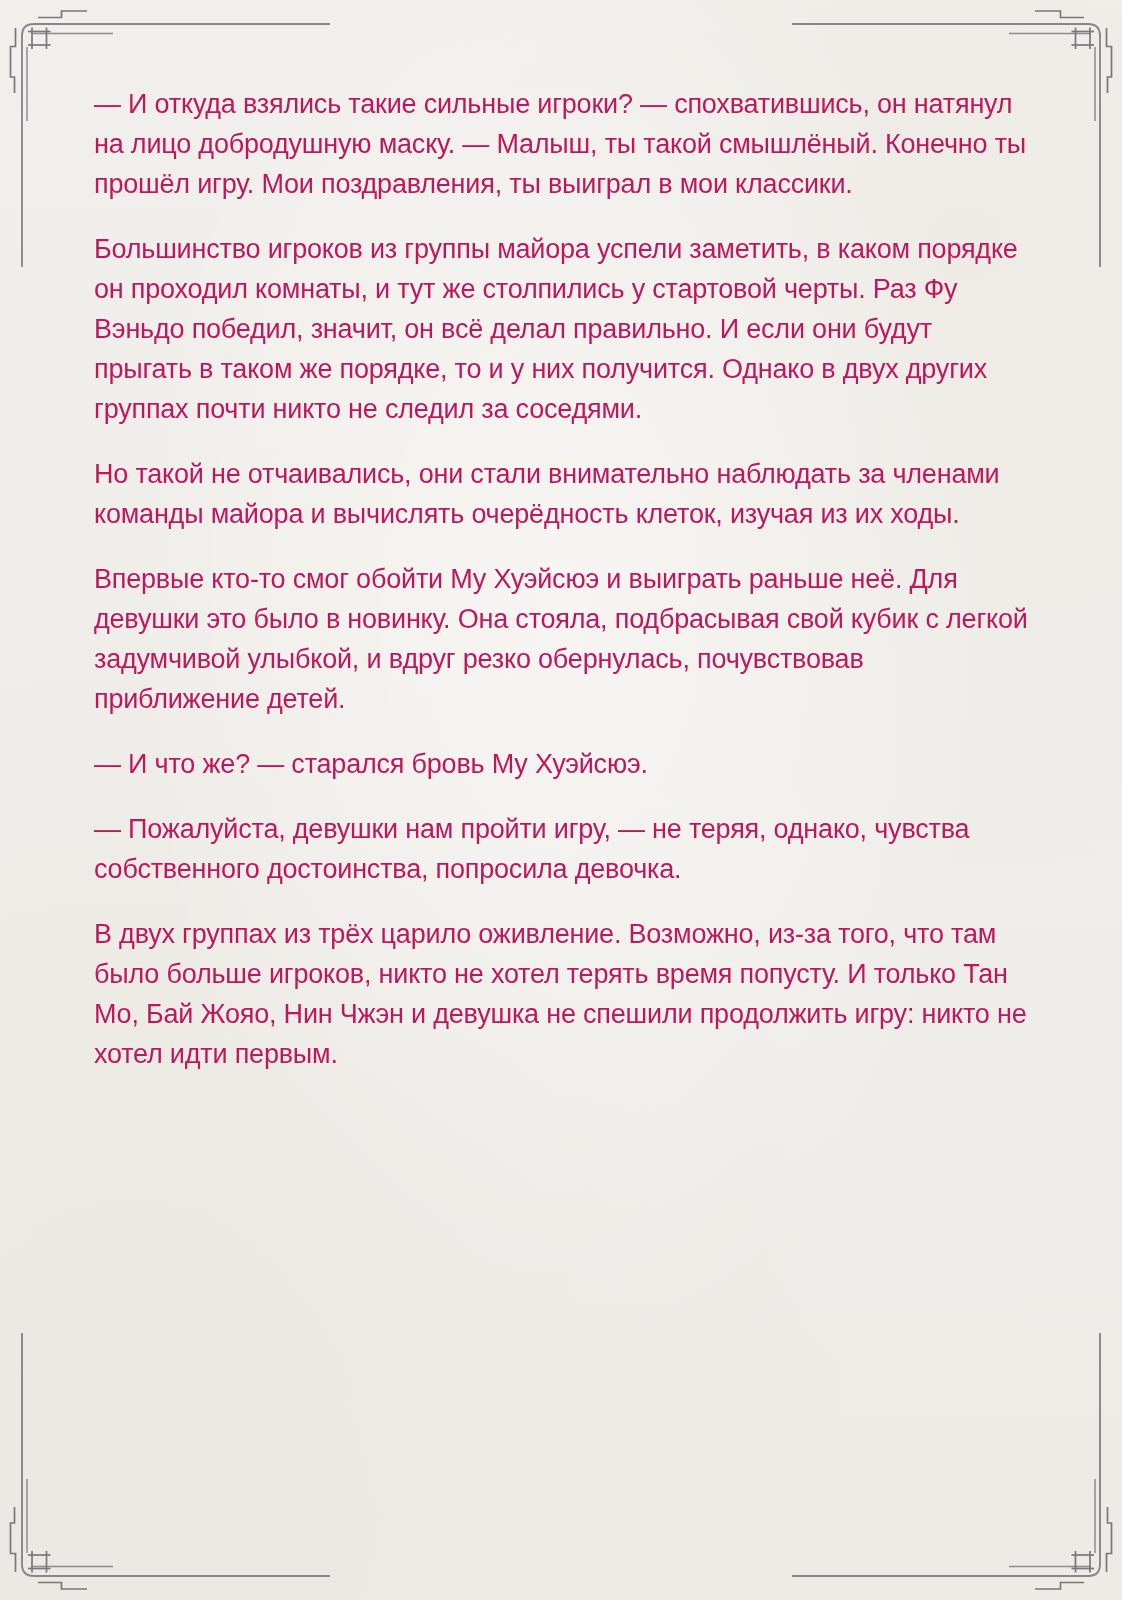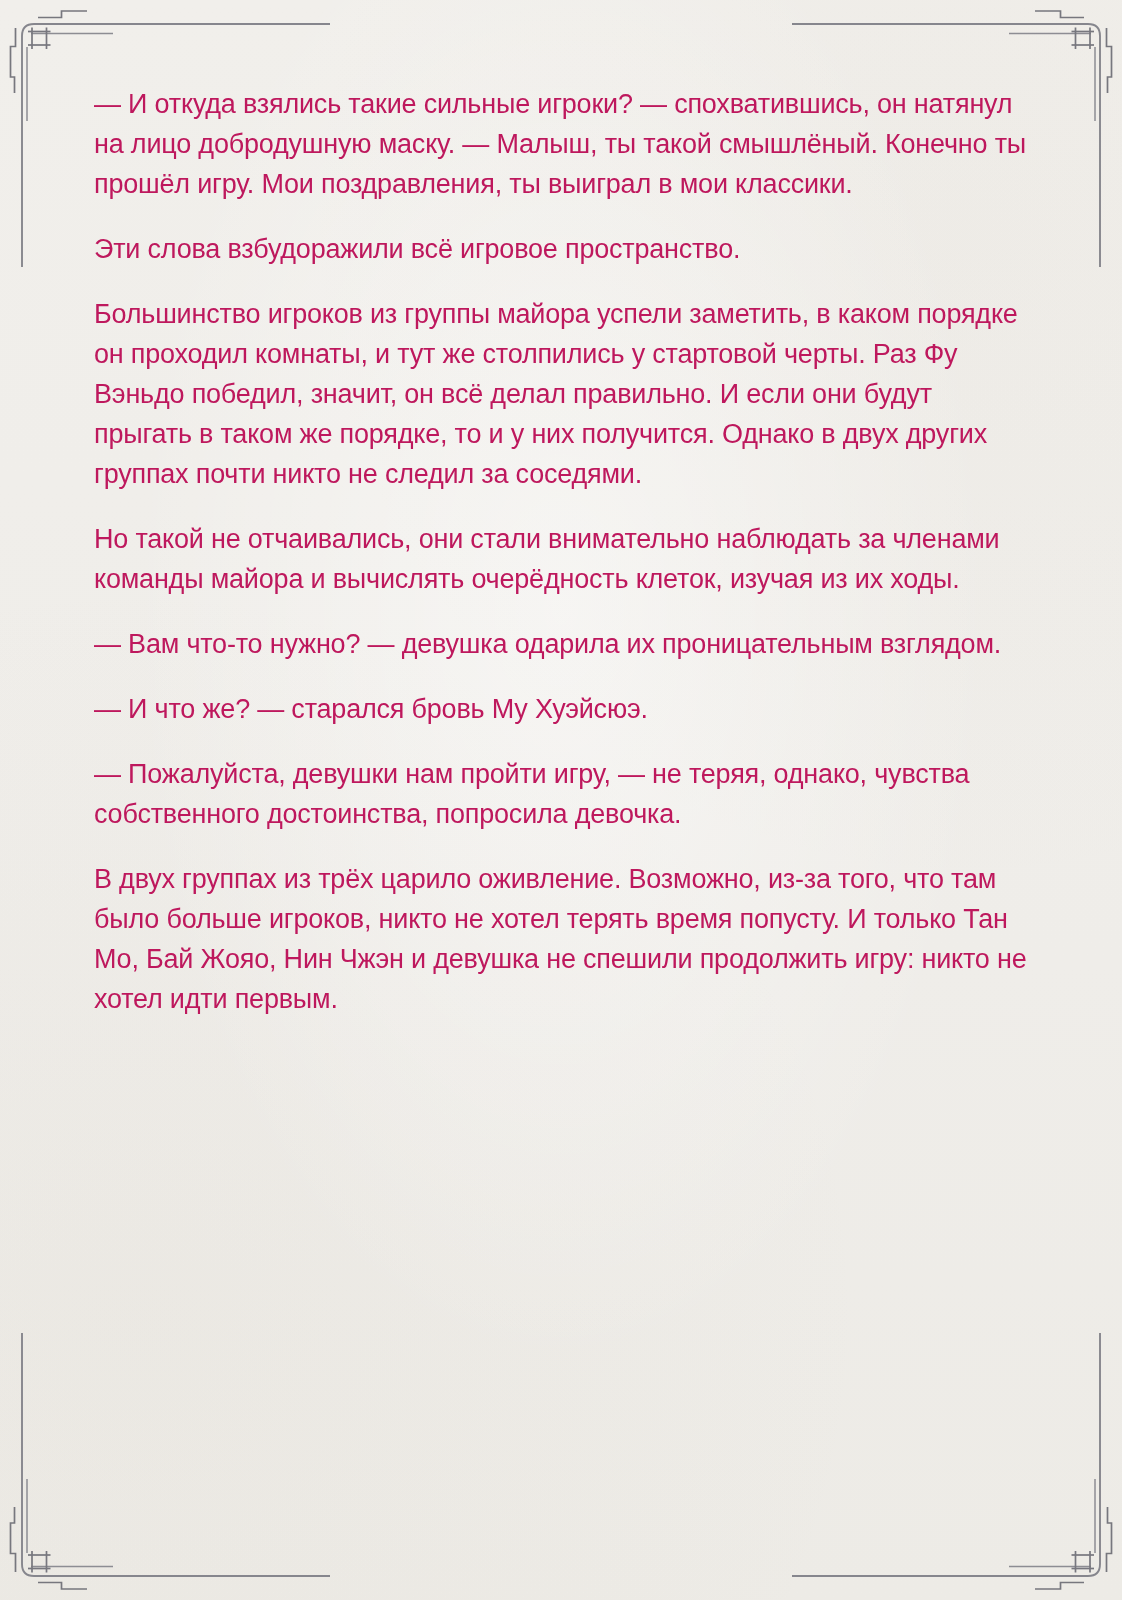--- a/index.html
+++ b/index.html
@@ -84,22 +84,21 @@
       <path class="dark" d="M46.5,27.5 V49"></path>
       <path class="dark" d="M28,31.5 H50.5"></path>
       <path class="dark" d="M28,45 H50.5"></path>
       <path class="dark" d="M38,17.5 H61.5 V11 H87"></path>
       <path class="dark" d="M15.5,28 V46.5 H10.5 V77 H14.5 V93"></path>
     </svg>
   </div>
 
   <div class="content">
       <p class="para">— И откуда взялись такие сильные игроки? — спохватившись, он натянул на лицо добродушную маску. — Малыш, ты такой смышлёный. Конечно ты прошёл игру. Мои поздравления, ты выиграл в мои классики.</p>
-      <p class="para">Эти слова взбудоражили всё игровое пространство.</p>
       <p class="para">Большинство игроков из группы майора успели заметить, в каком порядке он проходил комнаты, и тут же столпились у стартовой черты. Раз Фу Вэньдо победил, значит, он всё делал правильно. И если они будут прыгать в таком же порядке, то и у них получится. Однако в двух других группах почти никто не следил за соседями.</p>
       <p class="para">Но такой не отчаивались, они стали внимательно наблюдать за членами команды майора и вычислять очерёдность клеток, изучая из их ходы.</p>
-      <p class="para">— Вам что-то нужно? — девушка одарила их проницательным взглядом.</p>
+      <p class="para">Впервые кто-то смог обойти Му Хуэйсюэ и выиграть раньше неё. Для девушки это было в новинку. Она стояла, подбрасывая свой кубик с легкой задумчивой улыбкой, и вдруг резко обернулась, почувствовав приближение детей.</p>
       <p class="para">— И что же? — старался бровь Му Хуэйсюэ.</p>
       <p class="para">— Пожалуйста, девушки нам пройти игру, — не теряя, однако, чувства собственного достоинства, попросила девочка.</p>
       <p class="para">В двух группах из трёх царило оживление. Возможно, из-за того, что там было больше игроков, никто не хотел терять время попусту. И только Тан Мо, Бай Жояо, Нин Чжэн и девушка не спешили продолжить игру: никто не хотел идти первым.</p>
     </div>
 
 </div>
 
 </body></html>

